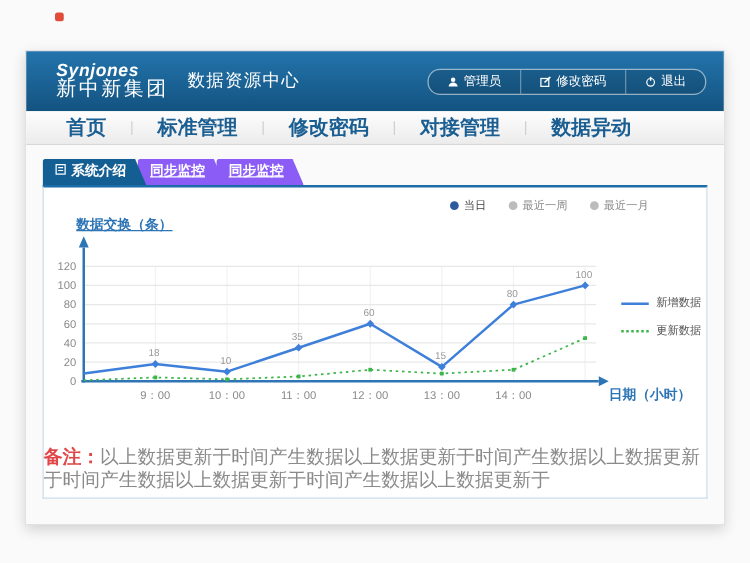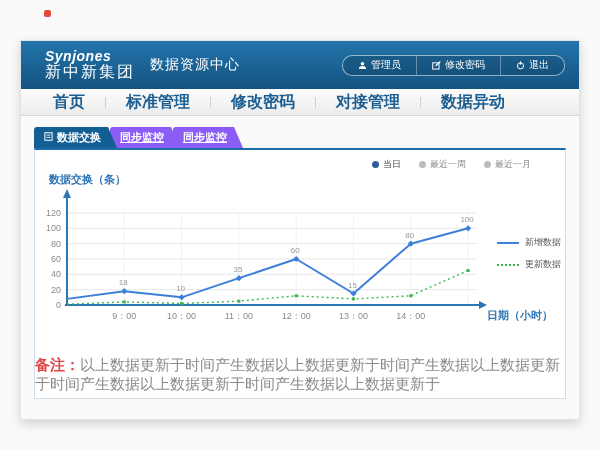--- a/index.html
+++ b/index.html
@@ -34,27 +34,27 @@
   .tab{position:relative;color:#fff;font-size:11px;font-weight:bold;line-height:21px;
     padding:0 16px 0 10px;margin-right:-7px;cursor:pointer;display:flex;align-items:center;gap:4px;
     clip-path:polygon(0 0,calc(100% - 9px) 0,100% 100%,0 100%);border-top-left-radius:3px;}
   .tab.active{background:#135f94;z-index:3;}
   .tab.inactive{background:#8b5cf6;text-decoration:underline;}
   .tab.inactive.t2{z-index:2;}
   .tab.inactive.t3{z-index:1;}
   .panel{position:absolute;left:13px;right:13px;top:32px;bottom:20px;background:#fff;
     border:1px solid #cfdde8;border-top:2px solid #1b6ca9;box-sizing:border-box;}
   
-  .filters{position:absolute;top:8px;right:34px;display:flex;gap:18px;align-items:flex-end;font-size:9px;font-family:Liberation Serif, serif;}
+  .filters{position:absolute;top:8px;right:46px;display:flex;gap:18px;align-items:flex-end;font-size:9px;font-family:Liberation Serif, serif;}
   .filter{display:flex;align-items:center;gap:4px;cursor:pointer;color:#8a8a8a;}
   .filter .dot{width:7px;height:7px;border-radius:50%;background:#bcbcbc;}
   .filter.selected{color:#444;}
   .filter.selected .dot{background:#2d5c9e;}
   
-  .ylabel{position:absolute;left:14px;top:22px;font-size:11px;font-weight:bold;color:#2e75b6;}
+  .ylabel{position:absolute;left:26px;top:22px;font-size:11px;font-weight:bold;color:#2e75b6;text-decoration:underline;}
   .chart-svg{position:absolute;left:6px;top:36px;}
   .xlabel{position:absolute;left:452px;top:158px;font-size:11px;font-weight:bold;color:#2e75b6;}
   .legend{position:absolute;left:462px;top:86px;font-size:9px;color:#555;}
   .legend-row{display:flex;align-items:center;gap:6px;margin-bottom:9px;}
   .sample{width:22px;height:0;}
   .sample.solid{border-top:2px solid #3d7fd9;}
   .sample.dotted{border-top:2px dotted #3cb54a;}
   
   .note{position:absolute;left:0;right:0;top:206px;text-align:left;font-size:15px;color:#8a8a8a;}
   .note .prefix{color:#e04848;font-weight:bold;}
@@ -119,21 +119,21 @@
 
     <div class="tabs">
       <div class="tab active">
         <span>
           <svg width="9" height="9" viewBox="0 0 10 10">
               <rect x="1" y="0.8" width="8" height="8.4" fill="none" stroke="#fff" stroke-width="1.1"></rect>
               <line x1="2.8" y1="3.4" x2="7.2" y2="3.4" stroke="#fff" stroke-width="1"></line>
               <line x1="2.8" y1="6" x2="7.2" y2="6" stroke="#fff" stroke-width="1"></line>
             </svg>
         </span>
-        <span>数据交换</span>
+        <span>系统介绍</span>
       </div>
       <div class="tab inactive t2">
         <span>同步监控</span>
       </div>
       <div class="tab inactive t3">
         <span>同步监控</span>
       </div>
     </div>
 
     <div class="panel">

